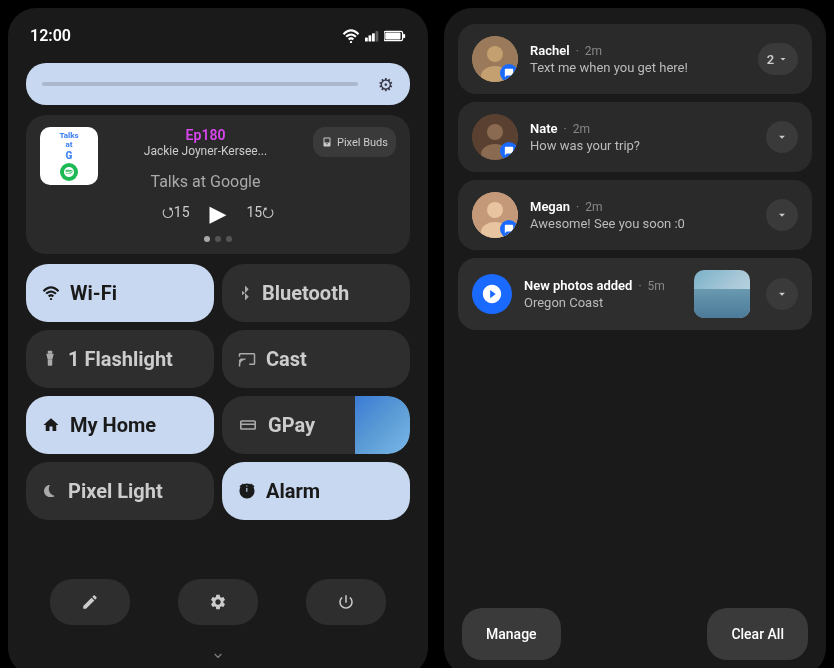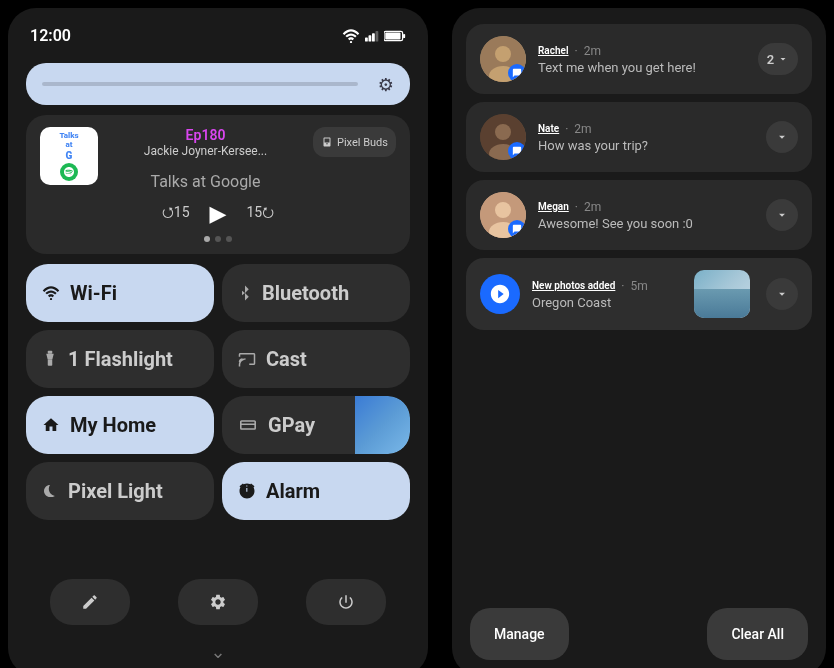--- a/index.html
+++ b/index.html
@@ -12,21 +12,21 @@
       display: flex;
       align-items: center;
       justify-content: center;
     }
 
     .screen {
       width: 834px;
       height: 668px;
       background: #000;
       display: flex;
-      gap: 16px;
+      gap: 8px;
     }
 
     
     .left-panel {
       width: 420px;
       height: 668px;
       background: #1a1a1a;
       border-radius: 28px;
       padding: 18px 18px 10px 18px;
       display: flex;
@@ -352,23 +352,22 @@
 
     .notif-header {
       display: flex;
       align-items: center;
       gap: 6px;
       margin-bottom: 2px;
     }
 
     .notif-name {
       color: #fff;
-      font-size: 10px;
+      font-size: 13px;
       font-weight: 600;
-      text-decoration: underline;
     }
 
     .notif-dot {
       color: #888;
       font-size: 12px;
     }
 
     .notif-time {
       color: #888;
       font-size: 12px;

